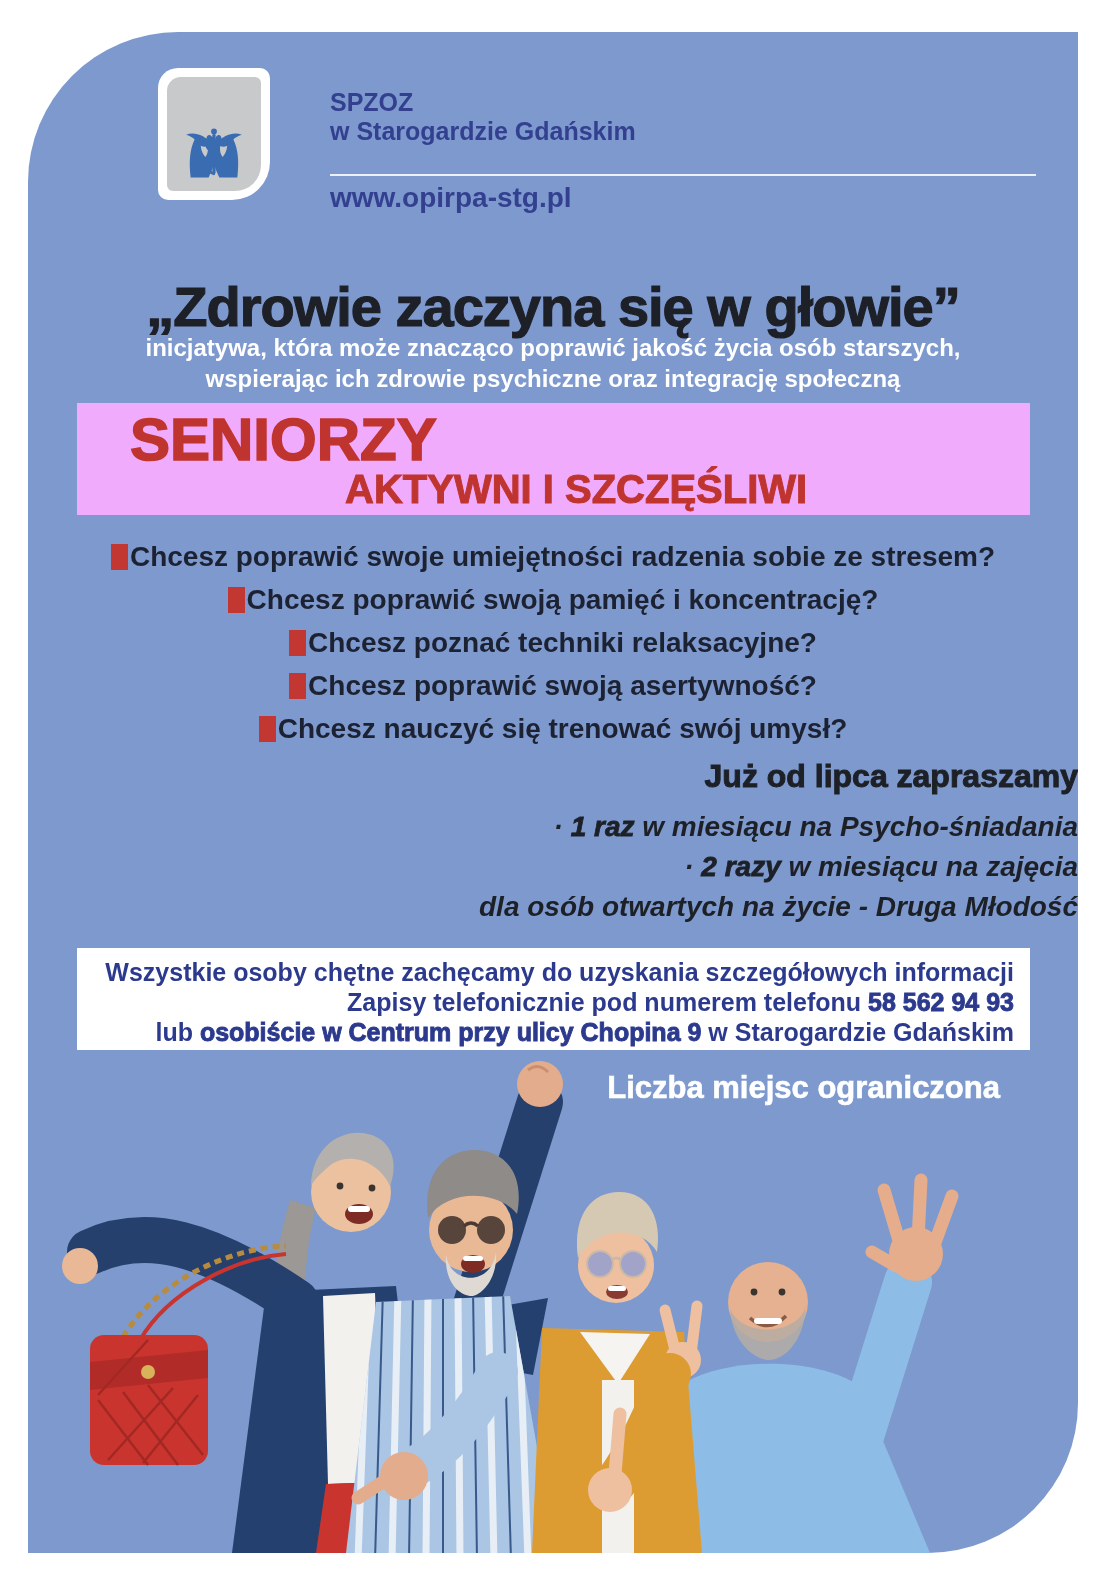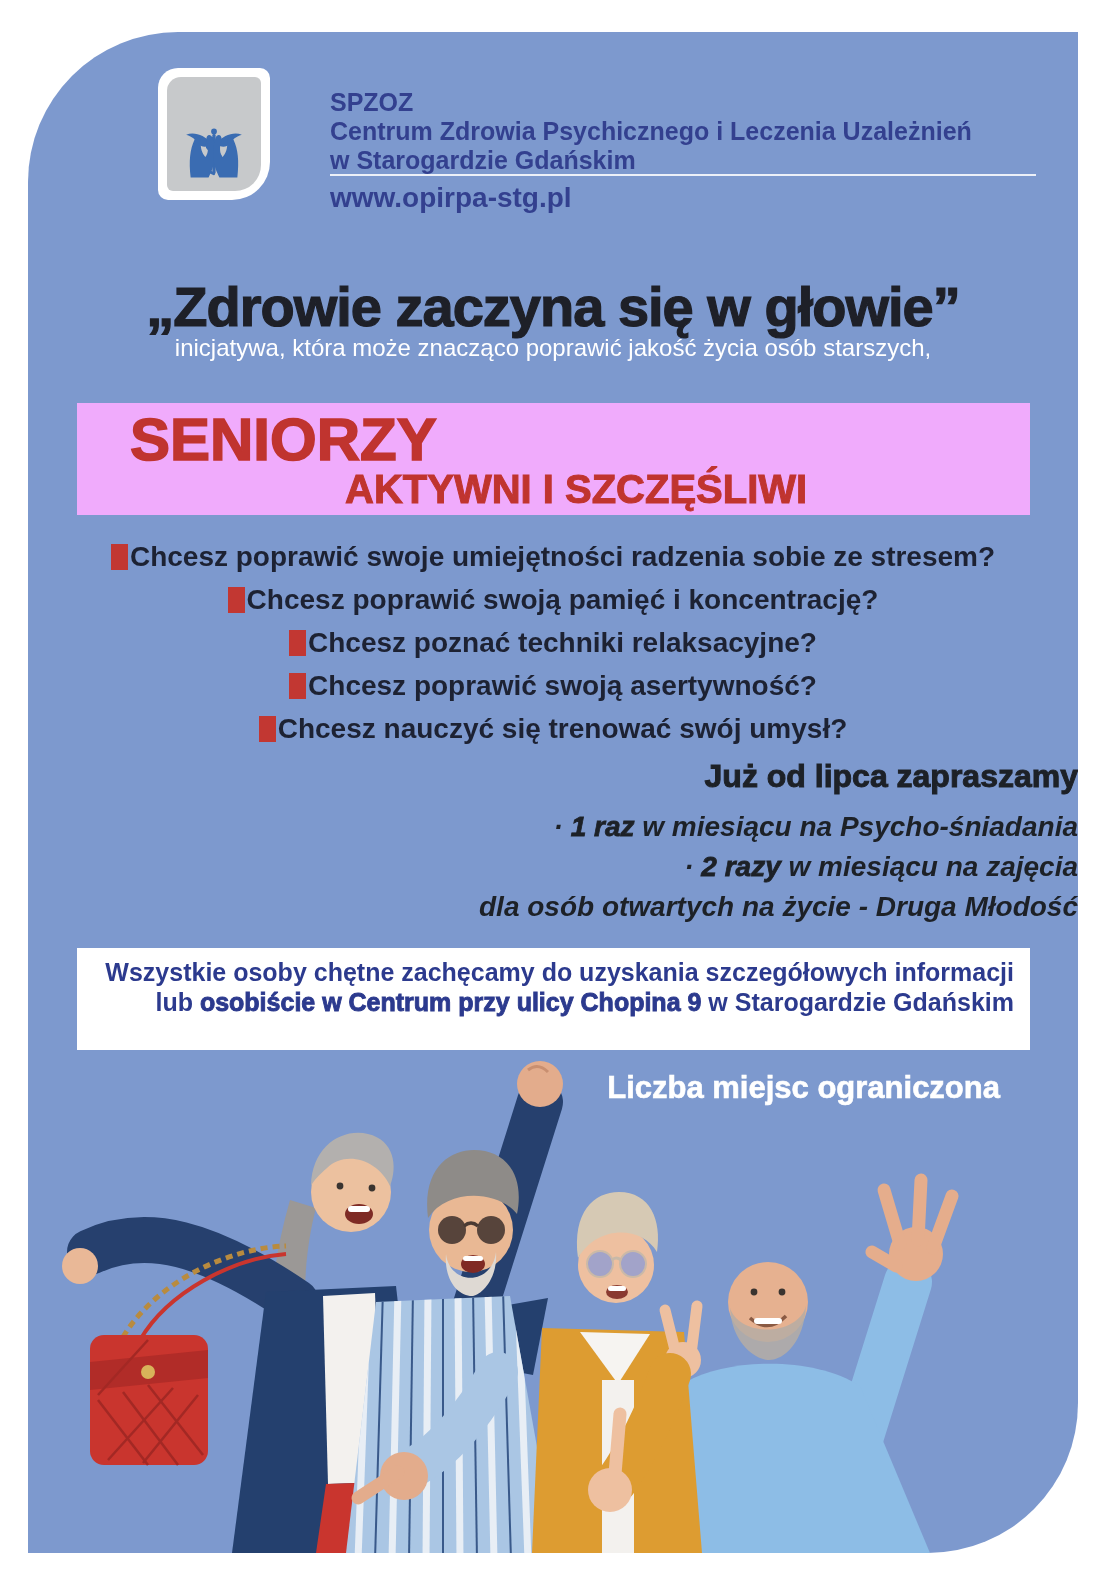--- a/index.html
+++ b/index.html
@@ -42,21 +42,21 @@
   .header-rule{position:absolute;left:302px;top:142px;width:706px;height:2px;background:rgba(255,255,255,0.85);}
   .website{position:absolute;left:302px;top:150px;font-size:28px;font-weight:bold;color:var(--navy);}
   
   .quote-title{
     position:absolute;left:0;top:206px;width:100%;text-align:center;
     font-size:56px;font-weight:bold;color:#1e2028;
     -webkit-text-stroke:1.2px #1e2028;letter-spacing:-1px;margin-top:36px;
   }
   .subtitle{
     position:absolute;left:0;top:300px;width:100%;text-align:center;
-    color:#ffffff;font-size:24px;font-weight:normal;line-height:31px;
+    color:#ffffff;font-size:24px;font-weight:bold;line-height:31px;
   }
   
   .band1{
     position:absolute;left:49px;top:371px;width:953px;height:112px;background:#f0abfc;
   }
   .seniorzy{
     position:absolute;left:53px;top:2px;color:var(--red);
     font-size:60px;font-weight:bold;-webkit-text-stroke:1.6px var(--red);letter-spacing:0;
   }
   .aktywni{
@@ -114,29 +114,29 @@
         <g fill="#3a6cb2">
           <path d="M26,138 C23,112 25,94 32,79 C35,72 42,74 42,82 C41,92 44,100 49,106 C54,100 54,90 51,80 C49,72 57,68 60,76 C64,86 65,98 63,108 C63,120 58,130 54,138 Z"></path>
           <path d="M99,138 C102,112 100,94 93,79 C90,72 83,74 83,82 C84,92 81,100 76,106 C71,100 71,90 74,80 C76,72 68,68 65,76 C61,86 60,98 62,108 C62,120 67,130 71,138 Z"></path>
         </g>
       </svg>
     </div>
   </div>
 
   <div class="header-text">
     <div class="org-abbr">SPZOZ</div>
-    <div class="org-name">Centrum Zdrowia Psychicznego i Leczenia Uzależnień</div>
     <div class="org-city">w Starogardzie Gdańskim</div>
   </div>
   <div class="header-rule"></div>
   <div class="website">www.opirpa-stg.pl</div>
 
   <div class="quote-title">„Zdrowie zaczyna się w głowie”</div>
   <div class="subtitle">
     <div>inicjatywa, która może znacząco poprawić jakość życia osób starszych,</div>
+    <div>wspierając ich zdrowie psychiczne oraz integrację społeczną</div>
   </div>
 
   <div class="band1">
     <div class="seniorzy">SENIORZY</div>
     <div class="aktywni">AKTYWNI I SZCZĘŚLIWI</div>
   </div>
 
   <div class="questions">
     <div class="q-line"><span class="q-bullet"></span><span>Chcesz poprawić swoje umiejętności radzenia sobie ze stresem?</span></div>
     <div class="q-line"><span class="q-bullet"></span><span>Chcesz poprawić swoją pamięć i koncentrację?</span></div>
@@ -147,20 +147,21 @@
 
   <div class="invite">
     <div class="invite-heading">Już od lipca zapraszamy</div>
     <div class="invite-line"><span>·</span><span class="hv"> 1 raz</span><span> w miesiącu na Psycho-śniadania</span></div>
     <div class="invite-line"><span>·</span><span class="hv"> 2 razy</span><span> w miesiącu na zajęcia</span></div>
     <div class="invite-line">dla osób otwartych na życie - Druga Młodość</div>
   </div>
 
   <div class="band2">
     <div>Wszystkie osoby chętne zachęcamy do uzyskania szczegółowych informacji</div>
+    <div><span>Zapisy telefonicznie pod numerem telefonu </span><span class="hv">58 562 94 93</span></div>
     <div><span>lub </span><span class="hv">osobiście w Centrum przy ulicy Chopina 9</span><span> w Starogardzie Gdańskim</span></div>
   </div>
 
   <svg class="photo" viewBox="0 0 1050 513">
 
     <g>
       <path d="M447,268 L512,62" stroke="#26406e" stroke-width="46" stroke-linecap="round" fill="none"></path>
       <circle cx="512" cy="44" r="23" fill="#e3ac8c"></circle>
       <path d="M500,30 q10,-8 20,2" stroke="#c98f70" stroke-width="3" fill="none"></path>
     </g>

